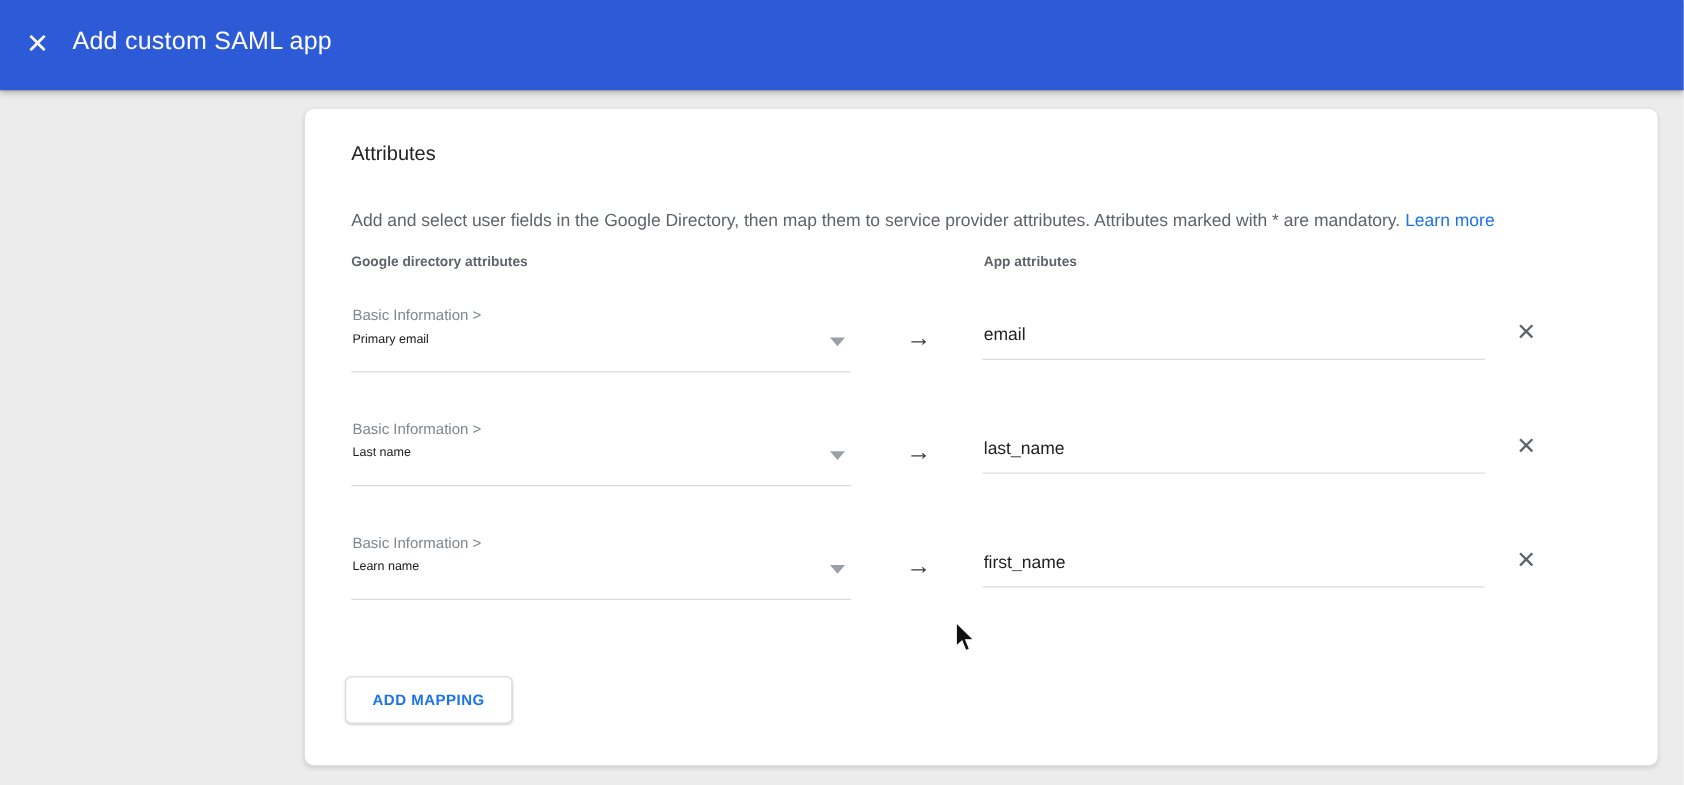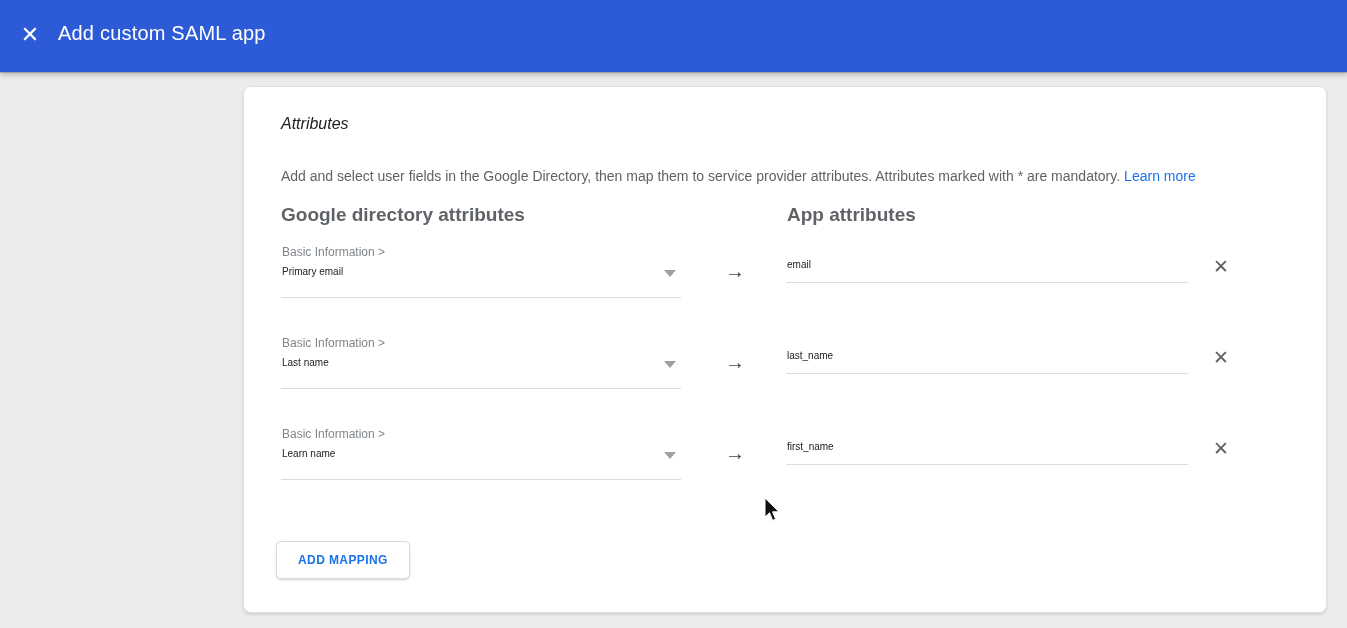--- a/index.html
+++ b/index.html
@@ -27,30 +27,30 @@
     color:#ffffff; font-size:20px; letter-spacing:0.2px; white-space:nowrap;
   }
   
   .card {
     position:absolute; left:243px; top:86px; width:1084px; height:527px;
     background:#ffffff; border:1px solid #e0e0e0; border-radius:8px;
     box-shadow:0 2px 3px rgba(0,0,0,0.10);
   }
   .section-title {
     position:absolute; left:37px; top:28px;
-    font-size:16px; color:#202124;font-style:italic;
+    font-size:16px; color:#202124;
   }
   .section-desc {
     position:absolute; left:37px; top:64px;
     font-size:14px; color:#5f6368; white-space:nowrap;margin-top:17px;
   }
   .learn-more { color:#1a73e8; text-decoration:none; cursor:pointer; margin-left:4px; }
   .col-head {
     position:absolute; top:117px;
-    font-size:19px; font-weight:bold; color:#5f6368; white-space:nowrap;text-align:right;
+    font-size:11px; font-weight:bold; color:#5f6368; white-space:nowrap;text-align:right;
   }
   .col-head.left  { left:37px; }
   .col-head.right { left:543px; }
   
   .mrow { position:absolute; left:37px; width:1010px; height:72px; }
   .mrow.r0 { top:158px; }
   .mrow.r1 { top:249px; }
   .mrow.r2 { top:340px; }
   .gd-select {
     position:absolute; left:0; top:0; width:400px; height:53px;
@@ -70,21 +70,21 @@
     border-top:7px solid #9aa0a6;
   }
   .map-arrow {
     position:absolute; left:444px; top:15px;
     font-size:20px; color:#3c4043; user-select:none;
   }
   .app-input {
     position:absolute; left:505px; top:12px; width:402px;
     border:none; outline:none; background:transparent;
     border-bottom:1px solid #dadce0;
-    font-family:inherit; font-size:10px; color:#212121;
+    font-family:inherit; font-size:14px; color:#212121;
     padding:2px 0 12px 1px;
   }
   .x-del {
     position:absolute; left:929px; top:11px; width:22px; height:22px;
     font-size:19px; line-height:22px; text-align:center;
     color:#5f6368; cursor:pointer; user-select:none;
   }
   
   .add-btn {
     position:absolute; left:32px; top:454px; height:38px; padding:0 21px;

